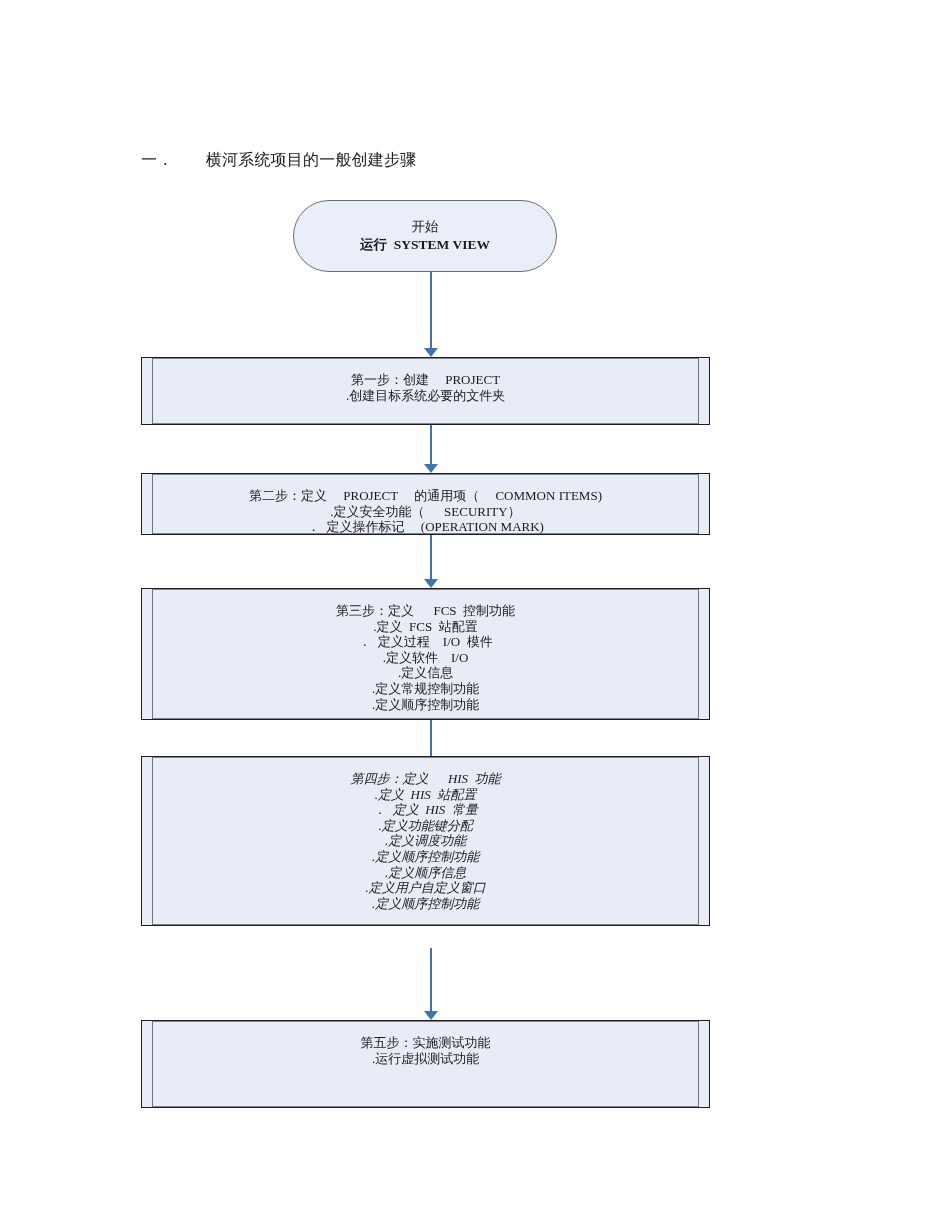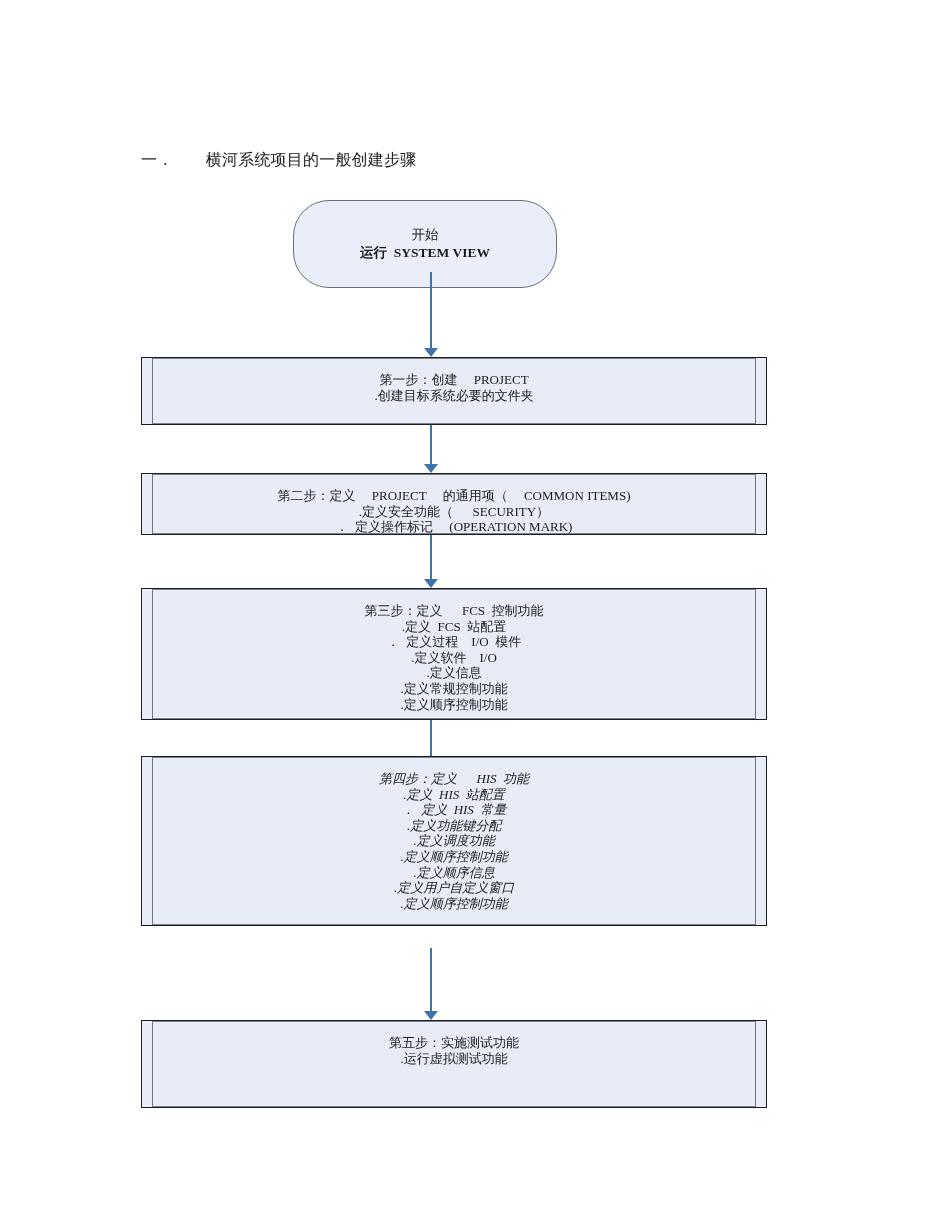--- a/index.html
+++ b/index.html
@@ -44,21 +44,21 @@
     width: 950px;
     height: 1230px;
   }
 
   
   .start-node {
     position: absolute;
     left: 293px;
     top: 200px;
     width: 264px;
-    height: 88px;
+    height: 72px;
     border: 1px solid #6b6f7a;
     border-radius: 36px;
     background: #eaeef8;
     box-sizing: border-box;
     display: flex;
     flex-direction: column;
     align-items: center;
     justify-content: center;
   }
   .start-node .ln {
@@ -68,21 +68,21 @@
     text-align: center;
   }
   .start-node .ln.bolden {
     font-weight: 700;
   }
 
   
   .proc {
     position: absolute;
     left: 141px;
-    width: 626px;
+    width: 569px;
     border: 1px solid #1c1c22;
     background: #e8ecf7;
     box-sizing: border-box;
   }
   .proc::before,
   .proc::after {
     content: "";
     position: absolute;
     top: 0;
     bottom: 0;

